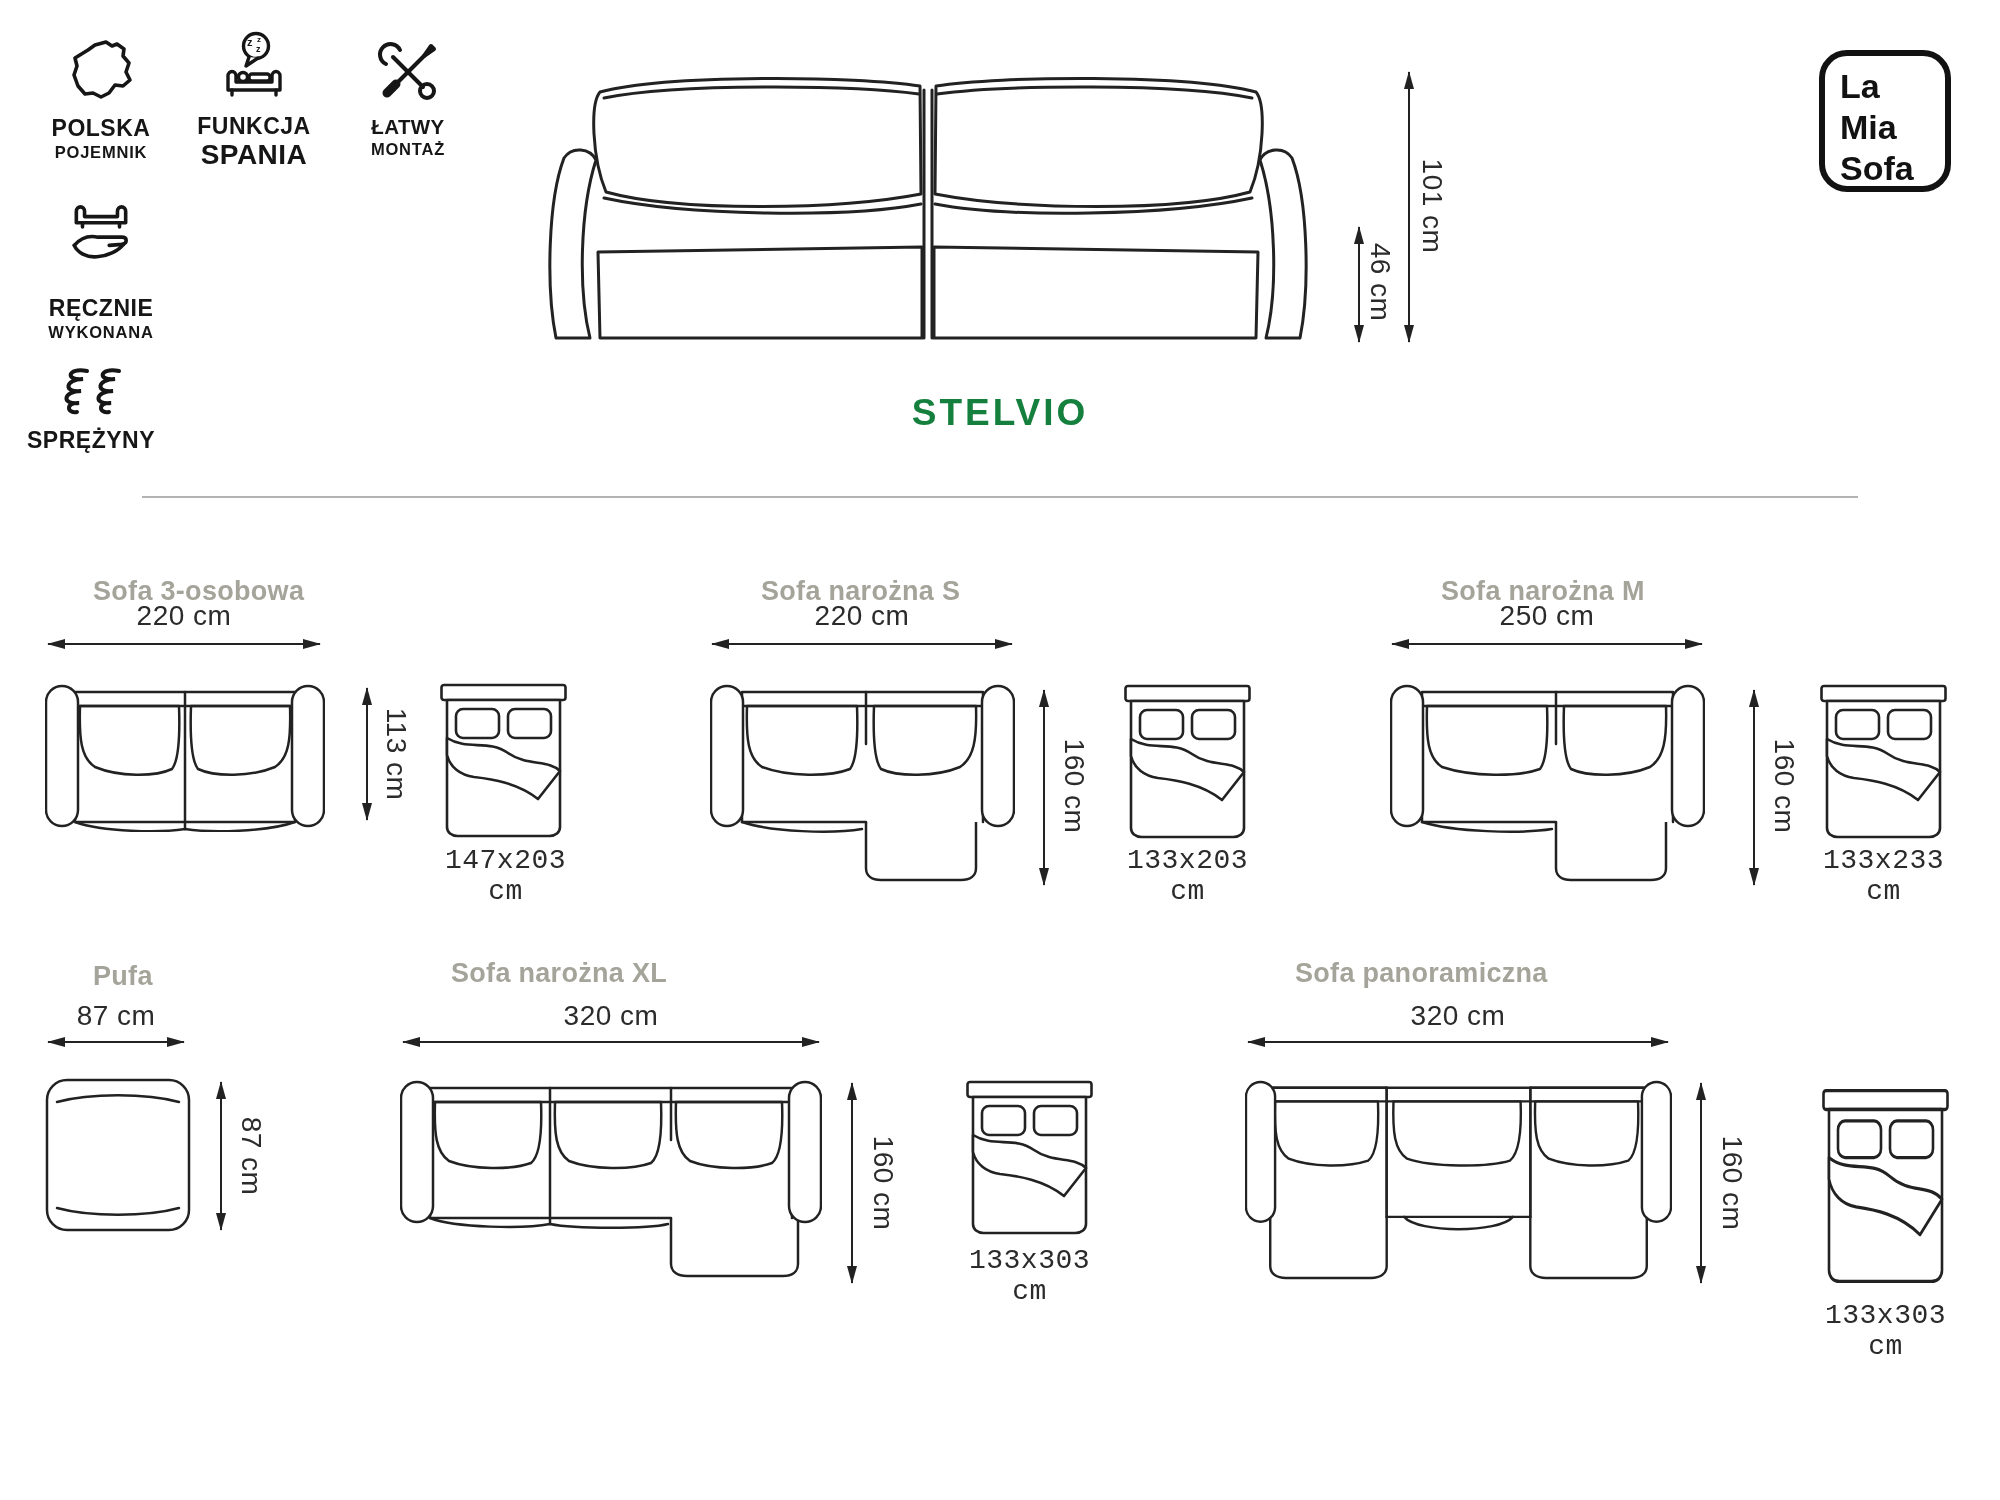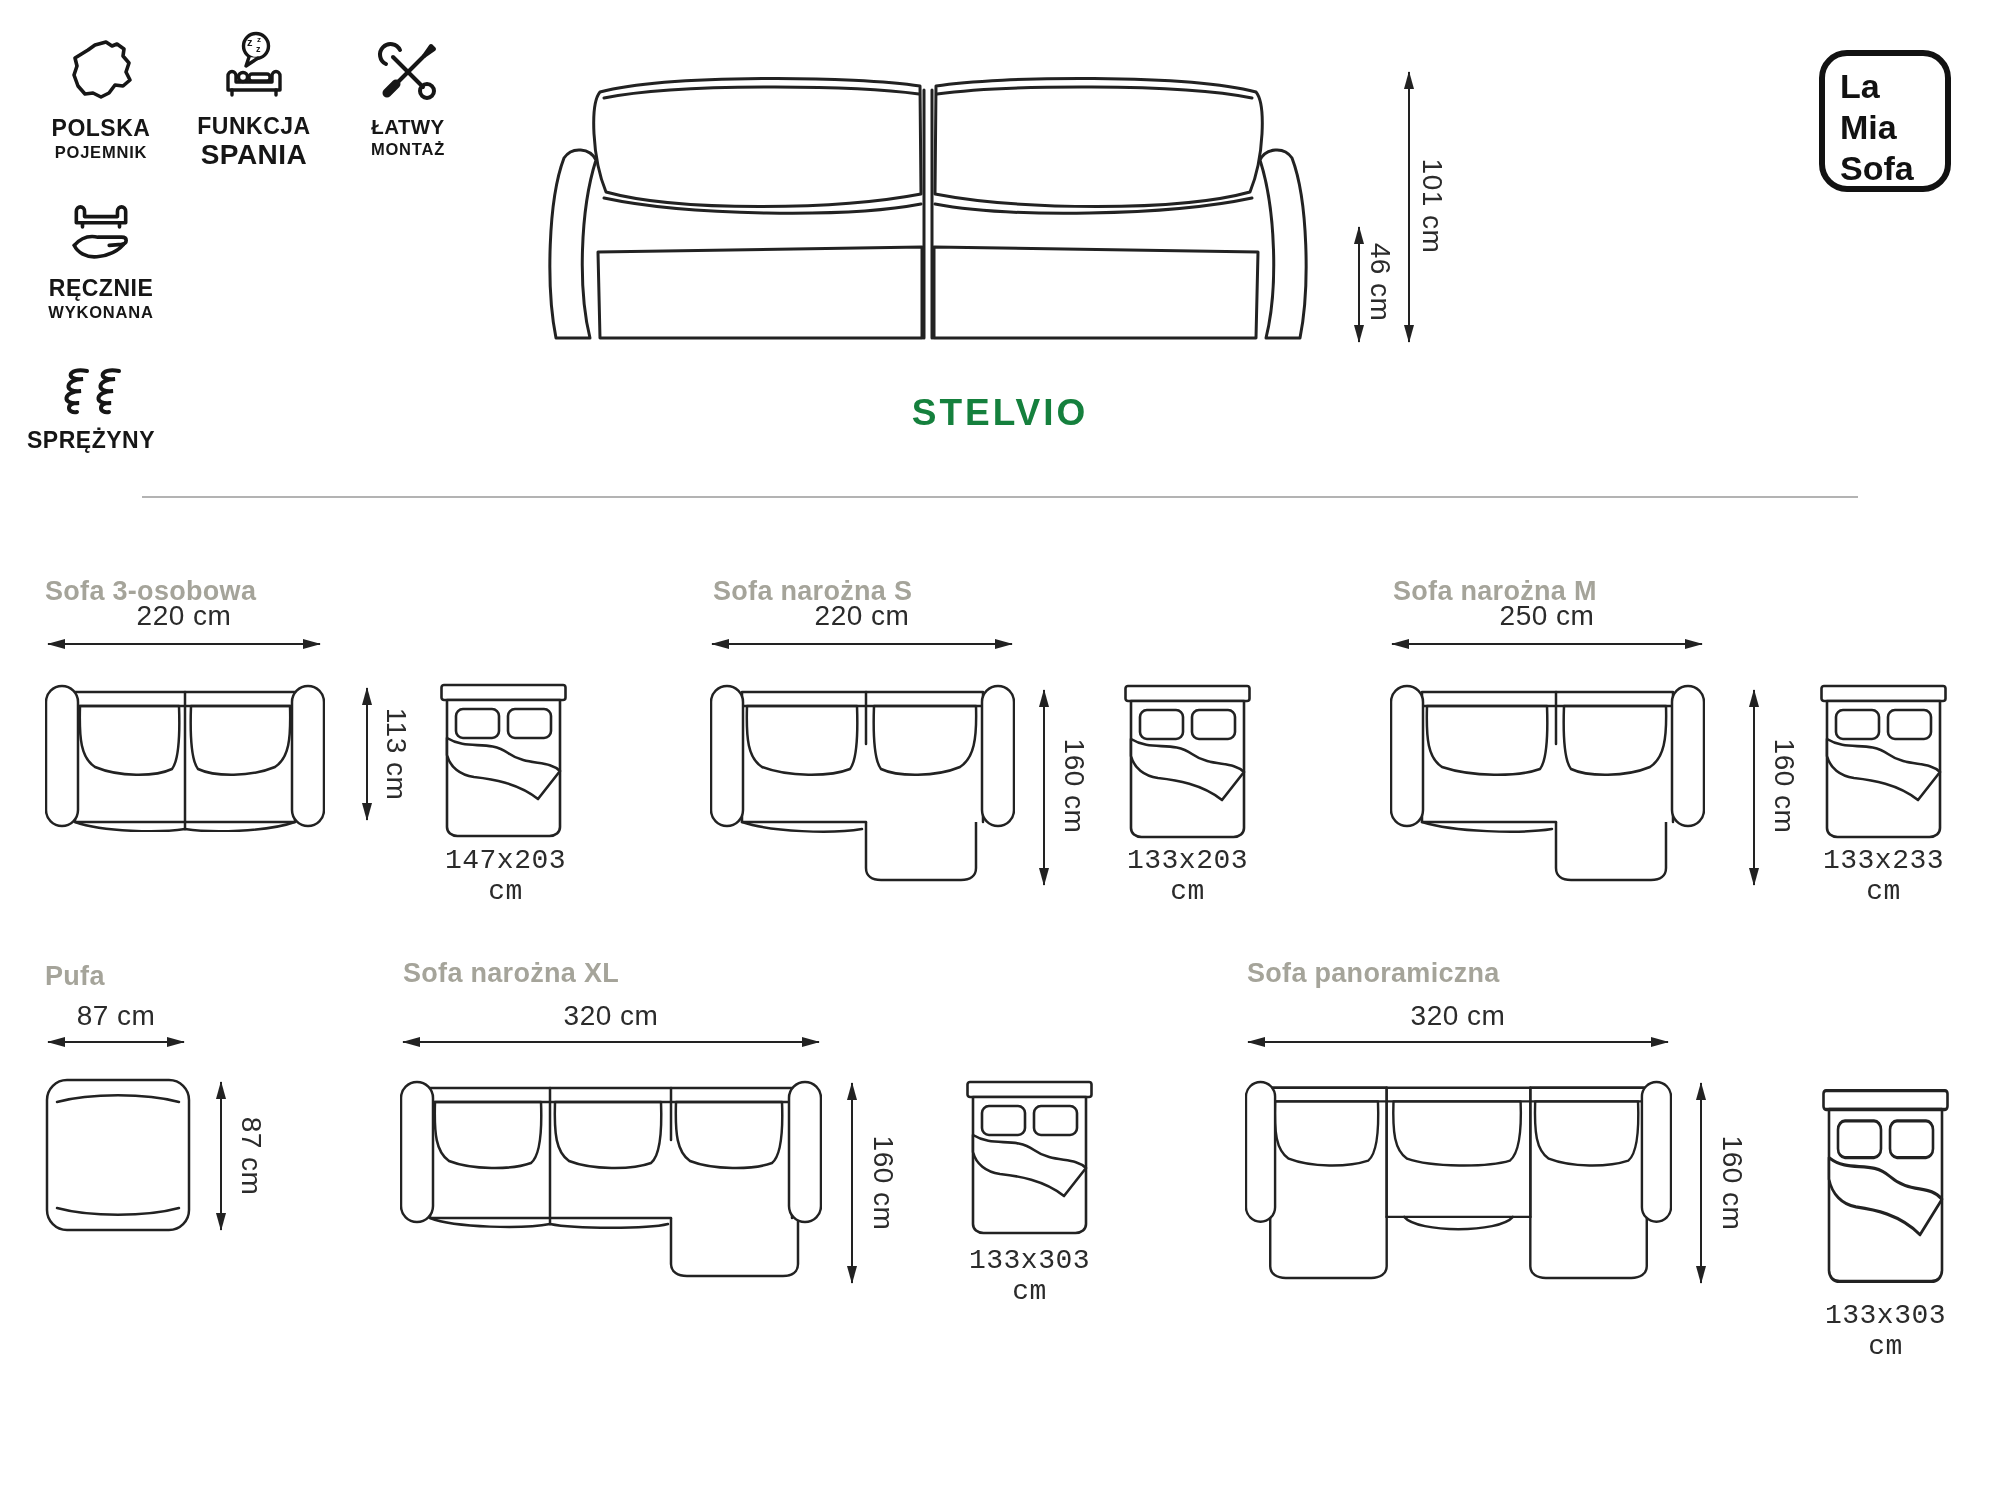--- a/index.html
+++ b/index.html
@@ -26,21 +26,21 @@
   .varrow::before,.varrow::after{content:"";position:absolute;left:-6.5px;width:0;height:0;
       border-left:5.5px solid transparent;border-right:5.5px solid transparent;}
   .varrow::before{top:-1px;border-bottom:18px solid #222;}
   .varrow::after{bottom:-1px;border-top:18px solid #222;}
 
   .hlabel{position:absolute;text-align:center;font-size:28px;color:#2b2b2b;letter-spacing:.5px;}
   .vlabel{position:absolute;white-space:nowrap;font-size:28px;color:#2b2b2b;letter-spacing:.5px;
           transform:translate(-50%,-50%) rotate(90deg);}
   .bedlabel{position:absolute;text-align:center;font-size:28px;color:#2b2b2b;letter-spacing:.5px;font-family:Liberation Mono, monospace;}
 
-  .vheading{position:absolute;font-size:27px;font-weight:600;color:#a5a49a;letter-spacing:.3px;}
+  .vheading{position:absolute;font-size:27px;font-weight:600;color:#a5a49a;letter-spacing:.3px;margin-left:48px;}
 
   .title{position:absolute;text-align:center;font-size:37px;font-weight:700;letter-spacing:3px;color:#15803d;}
 
   .logo{position:absolute;box-sizing:border-box;border:6px solid #121212;border-radius:28px;
         background:#fff;padding:10px 10px 8px 15px;}
   .logo div{font-size:34px;line-height:41px;font-weight:800;color:#121212;letter-spacing:0;}
 
   .divider{position:absolute;height:2px;background:#b3b3b3;}
 </style>
 </head>
@@ -104,21 +104,21 @@
         <path d="M52,20 L59,10 L62,13 L52,20 Z" fill="#161616"></path>
         <line x1="24" y1="48" x2="15" y2="57" stroke-width="9"></line>
       </svg>
     </span>
     <div class="txt">
       <div class="t-md">ŁATWY</div>
       <div class="t-sm">MONTAŻ</div>
     </div>
   </div>
 
-  <div class="feat" style="left:35px;top:194px;width:132px;">
+  <div class="feat" style="left:35px;top:194px;width:132px;gap:20px;">
     <span>
       <svg width="74" height="74" viewBox="0 0 72 72" fill="none" stroke="#161616" stroke-width="3.5" stroke-linejoin="round" stroke-linecap="round">
         <path d="M12,28 L12,17 C12,11 20,11 20,17 L20,22 L52,22 L52,17 C52,11 60,11 60,17 L60,28 Z"></path>
         <path d="M18,28 L18,32 M54,28 L54,32"></path>
         <path d="M10,50 C16,43 24,40 33,42 L56,42 C62,42 62,48 56,49 L44,50"></path>
         <path d="M10,50 C13,57 22,62 32,61 C42,60 52,56 58,49"></path>
       </svg>
     </span>
     <div class="txt">
       <div class="t-lg">RĘCZNIE</div>

